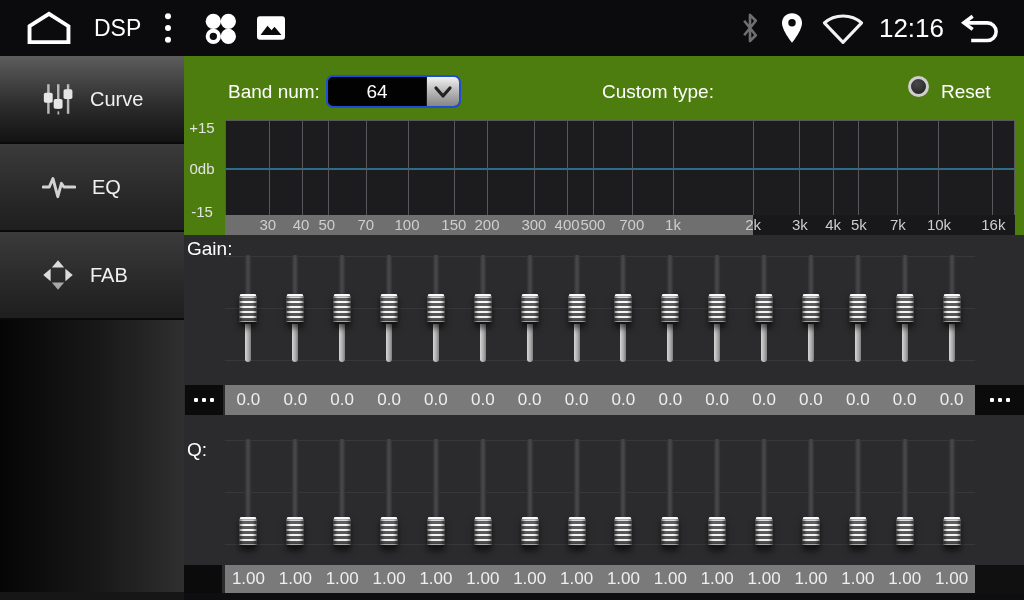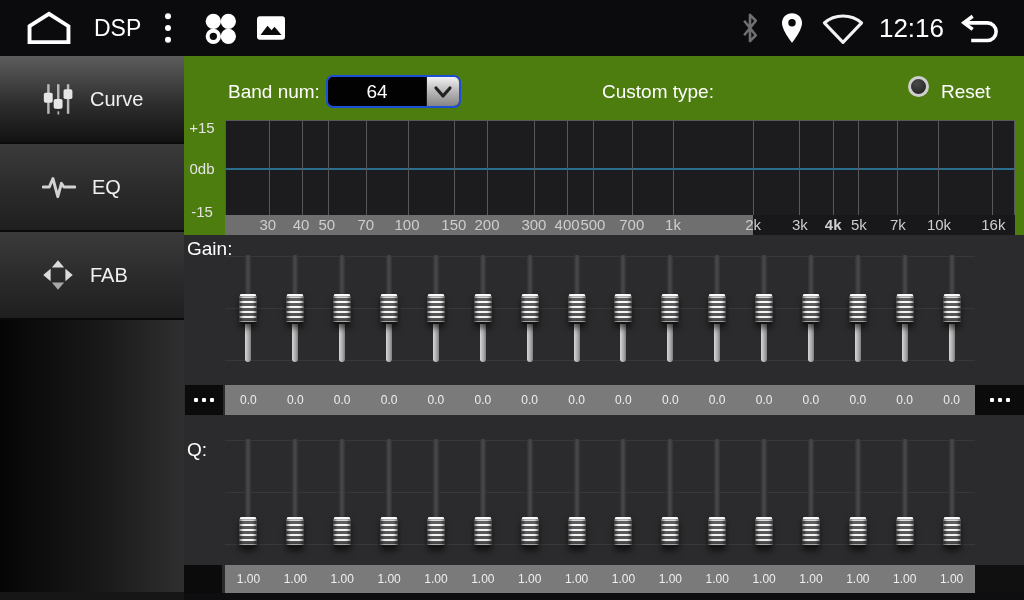--- a/index.html
+++ b/index.html
@@ -58,21 +58,21 @@
          background:linear-gradient(90deg,#d6d6d6,#a9a9a9 60%,#7e7e7e);border-radius:0 0 3px 3px;}
   .knob{position:absolute;left:50%;transform:translateX(-50%);width:17px;height:30px;border-radius:2px;
         border-top:2px solid #fafafa;border-bottom:2px solid #141414;
         background:repeating-linear-gradient(180deg,rgba(252,252,252,.85) 0 2px,rgba(58,58,58,.8) 2px 5px),
                    linear-gradient(180deg,#ffffff,#9c9c9c);
         box-shadow:inset 2px 0 3px rgba(0,0,0,.45),inset -2px 0 3px rgba(0,0,0,.45),0 4px 6px rgba(0,0,0,.6);}
   .gain-s .tr-up{height:43px;} .gain-s .tr-dn{height:48px;} .gain-s .knob{top:41px;}
   .q-s .tr-up{height:82px;} .q-s .tr-dn{height:0;} .q-s .knob{top:80px;}
 
   .valrow{position:absolute;left:41px;width:750px;height:30px;background:#7a7a7a;display:flex;align-items:center;}
-  .vcell{flex:1;text-align:center;color:#efefef;font-size:12px;}
+  .vcell{flex:1;text-align:center;color:#efefef;font-size:17px;}
   .more{position:absolute;width:38px;height:30px;background:#0b0b0b;display:flex;align-items:center;
         justify-content:center;gap:4px;cursor:pointer;}
   .more i{width:4px;height:4px;background:#fff;border-radius:1px;display:block;}
   .endcap{position:absolute;width:49px;height:30px;background:#101010;}
   .bottombar{position:absolute;left:0;top:537px;width:840px;height:7px;background:#0e0e10;}
 </style>
 </head>
 <body>
 
 <div class="screen">
@@ -218,21 +218,21 @@
         <div class="ftick" style="left: 23.0345%;">100</div>
         <div class="ftick" style="left: 28.9643%;">150</div>
         <div class="ftick" style="left: 33.1716%;">200</div>
         <div class="ftick" style="left: 39.1014%;">300</div>
         <div class="ftick" style="left: 43.3087%;">400</div>
         <div class="ftick" style="left: 46.5721%;">500</div>
         <div class="ftick" style="left: 51.4929%;">700</div>
         <div class="ftick" style="left: 56.7092%;">1k</div>
         <div class="ftick" style="left: 66.8463%;">2k</div>
         <div class="ftick" style="left: 72.7761%;">3k</div>
-        <div class="ftick" style="left: 76.9834%; font-weight: bold;">4k</div>
+        <div class="ftick" style="left: 76.9834%;">4k</div>
         <div class="ftick" style="left: 80.2468%;">5k</div>
         <div class="ftick" style="left: 85.1677%;">7k</div>
         <div class="ftick" style="left: 90.3839%;">10k</div>
         <div class="ftick" style="left: 97.2576%;">16k</div>
       </div>
 
     <span class="sec-label" style="top:182px;text-align:right;">Gain:</span>
     <div class="sstrip" style="top:197px;">
       <div class="refline" style="top:3px;"></div>
         <div class="refline" style="top:55px;"></div>

